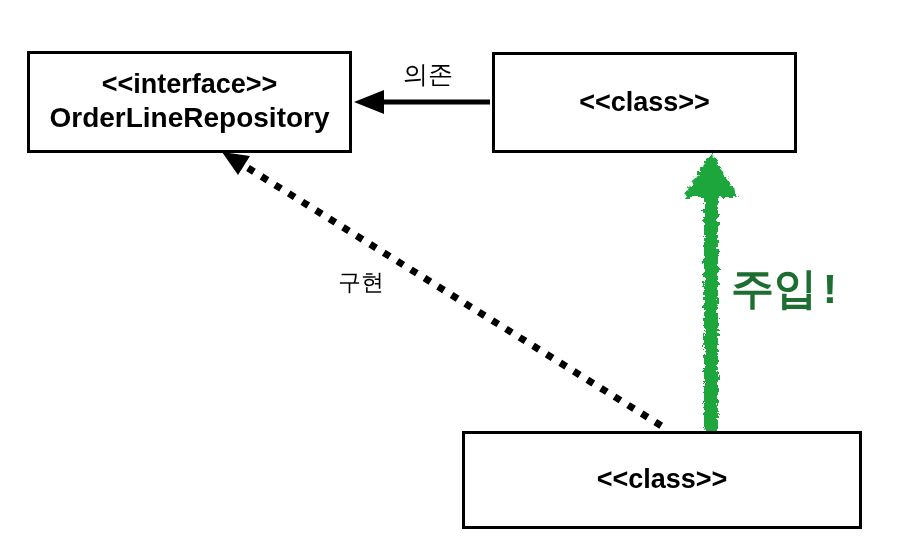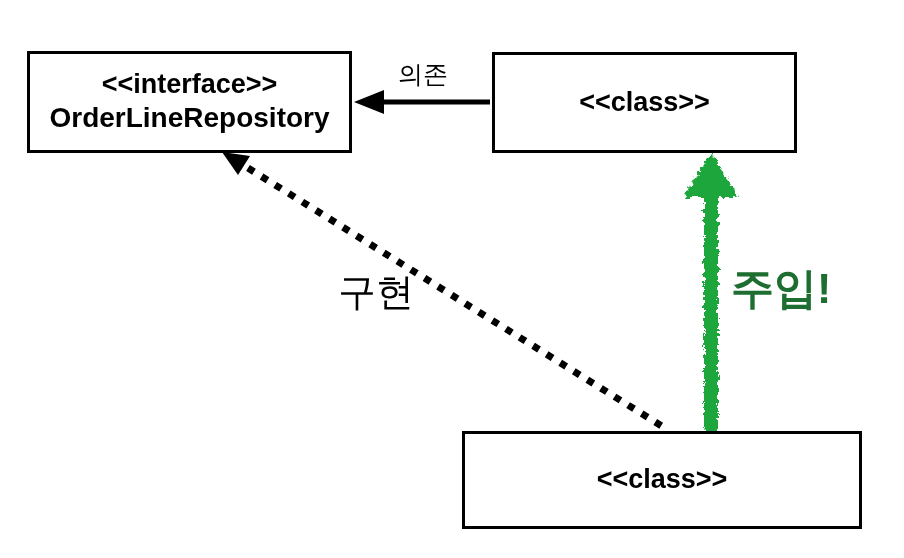--- a/index.html
+++ b/index.html
@@ -39,27 +39,28 @@
   .box-interface { left: 27px;  top: 51px;  width: 325px; height: 102px; }
   .box-service   { left: 492px; top: 52px;  width: 305px; height: 101px; }
   .box-fake      { left: 462px; top: 431px; width: 400px; height: 98px; }
 
   .edge-label {
     position: absolute;
     color: var(--line, #000000);
     font-weight: 500;
     white-space: nowrap;
   }
-  .label-dependency { left: 393px; top: 58px;  width: 60px; text-align: center; font-size: 25px; }
-  .label-implements { left: 338px; top: 267px; font-size: 38px; }
+  .label-dependency { left: 393px; top: 58px;  width: 60px; text-align: right; font-size: 25px; }
+  .label-implements { left: 338px; top: 267px; font-size: 23px; }
   .label-injection  {
     left: 731px; top: 260px;
     font-size: 43px;
     font-weight: 600;
     color: var(--green-label, #1d6e30);
+    font-family: Liberation Mono, monospace;
   }
 
   .solid-edge      { stroke: var(--line, #000000); stroke-width: 5; }
   .solid-head      { fill: var(--line, #000000); }
   .dotted-edge     { stroke: var(--line, #000000); stroke-width: 7; stroke-dasharray: 7 9; }
   .dotted-head     { fill: var(--line, #000000); }
   .green-shaft     { stroke: var(--green-arrow, #1ba63a); stroke-width: 14; stroke-linecap: round; }
   .green-head      { fill: var(--green-arrow, #1ba63a); }
 </style>
 </head>

